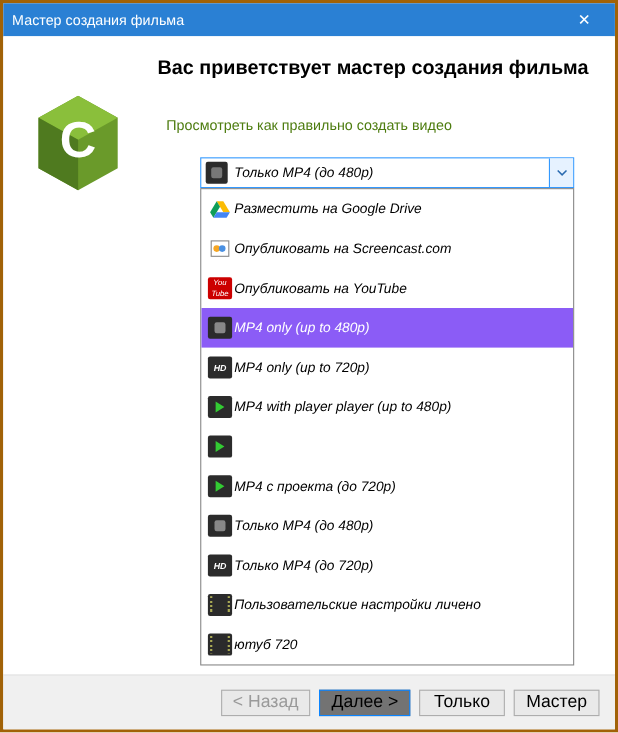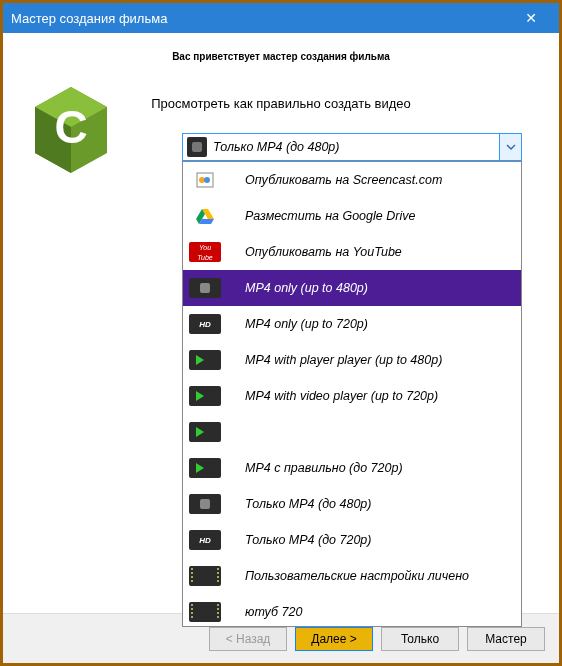--- a/index.html
+++ b/index.html
@@ -2,51 +2,51 @@
 <html><head>
 <meta charset="utf-8">
 <style>
   * { box-sizing: border-box; margin: 0; padding: 0; font-family: "Segoe UI", Tahoma, sans-serif; }
   html, body { width: 562px; height: 666px; overflow: hidden; }
   .window { width: 562px; height: 666px; border: 3px solid #a16207; display: flex; flex-direction: column; background: #fff; }
   .titlebar { height: 30px; background: #2a80d4; color: #fff; display: flex; align-items: center; padding: 0 8px; font-size: 13px; }
   .titlebar .title { flex: 1; }
   .titlebar .close { width: 40px; text-align: center; font-size: 14px; cursor: default; }
   .body { flex: 1; background: #fff; position: relative; padding: 10px 24px 0 24px; }
-  .heading { text-align: center; font-size: 10px; font-weight: bold; color: #000; margin-top: 8px; }
+  .heading { text-align: right; font-size: 18px; font-weight: bold; color: #000; margin-top: 8px; }
   .logo-wrap { position: absolute; left: 28px; top: 54px; }
   .logo-svg { width: 80px; height: 90px; }
-  .link { color: #000000; font-size: 13px; text-align: center; margin-top: 34px; text-decoration: none; display: block; }
+  .link { color: #4d7c0f; font-size: 13px; text-align: center; margin-top: 34px; text-decoration: none; display: block; }
   .combo-area { margin-left: 155px; margin-top: 22px; width: 340px; position: relative; font-style: italic; }
   .combo { width: 340px; height: 28px; border: 1px solid #3399ff; display: flex; align-items: center; background: #fff; }
   .combo .combo-icon { width: 20px; height: 20px; margin: 0 6px 0 4px; background: #2b2b2b; border-radius: 2px; display:flex; align-items:center; justify-content:center; }
   .combo .combo-icon::before { content:""; width:10px; height:10px; background:#777; border-radius:2px; }
   .combo .combo-text { flex: 1; font-size: 12.5px; color: #000; }
   .combo .combo-btn { width: 22px; height: 26px; border-left: 1px solid #3399ff; background: #e6f2ff; display:flex; align-items:center; justify-content:center; }
   .combo .combo-btn svg { width: 10px; height: 6px; }
   .dropdown { position: absolute; top: 28px; left: 0; width: 340px; background: #fff; border: 1px solid #888; max-height: 466px; overflow-y: auto; z-index: 10; }
   .dd-item { height: 36px; display: flex; align-items: center; padding: 0 6px; font-size: 12.5px; color: #000; cursor: default; }
-  .dd-item.selected { background: #4c1d95; color: #fff; align-items: center; }
-  .dd-icon { width: 32px; height: 20px; margin-right: 24px; flex-shrink: 0; display:flex; align-items:center; justify-content:center; border-radius: 2px; }
+  .dd-item.selected { background: #8b5cf6; color: #fff; align-items: center; }
+  .dd-icon { width: 22px; height: 20px; margin-right: 2px; flex-shrink: 0; display:flex; align-items:center; justify-content:center; border-radius: 2px; }
   .ico-dark { background: #2b2b2b; }
   .ico-dark::before { content:""; width:10px; height:10px; background:#888; border-radius:2px; }
   .ico-play { background: #2b2b2b; position:relative; }
   .ico-play::before { content:""; position:absolute; left:7px; top:5px; border-left: 8px solid #3c3; border-top: 5px solid transparent; border-bottom: 5px solid transparent; }
   .ico-hd { background: #2b2b2b; color:#fff; font-size:8px; font-weight:bold; }
   .ico-film { background: #2b2b2b; position:relative; }
   .ico-film::before, .ico-film::after { content:""; position:absolute; top:2px; bottom:2px; width:2px; background: repeating-linear-gradient(#aa5,#aa5 2px,#2b2b2b 2px,#2b2b2b 4px); }
   .ico-film::before { left:2px; } .ico-film::after { right:2px; }
   .ico-sc { background: #fff; }
   .ico-gd { background: transparent; }
   .ico-yt { background: #cc0000; color:#fff; font-size:7px; text-align:center; line-height:10px; display:block; padding-top:1px; }
   .bg-text { position: absolute; right: 28px; top: 166px; width: 120px; font-size: 12.5px; color: #000; line-height: 1.6; text-align: left; white-space: pre-line; }
   .footer { height: 50px; background: #f0f0f0; border-top: 1px solid #ddd; display: flex; align-items: center; justify-content: flex-end; gap: 8px; padding-right: 14px; }
-  .btn { min-width: 78px; height: 24px; font-size: 12px; background: #e9e9e9; border: 1px solid #adadad; padding: 0 10px; cursor: default; }
+  .btn { min-width: 78px; height: 24px; font-size: 16px; background: #e9e9e9; border: 1px solid #adadad; padding: 0 10px; cursor: default; }
   .btn.disabled { color: #9a9a9a; }
-  .btn.default { border: 1px solid #0a84ff; background: #eab308; }
+  .btn.default { border: 1px solid #0a84ff; background: #737373; }
 </style>
 </head>
 <body>
 
 <div class="window">
   <div class="titlebar">
     <span class="title">Мастер создания фильма</span>
     <span class="close">✕</span>
   </div>
 
@@ -86,65 +86,61 @@
         <span class="combo-text">Только MP4 (до 480p)</span>
         <span class="combo-btn">
           <svg viewBox="0 0 10 6">
               <polyline points="1,1 5,5 9,1" fill="none" stroke="#2a6bb0" stroke-width="1.4"></polyline>
             </svg>
         </span>
       </div>
 
       <div class="dropdown" id="dropdown">
           <div class="dd-item">
+            <span class="dd-icon ico-gd">
+              <svg width="20" height="18">
+                <polygon points="7,2 13,2 19,12 13,12" fill="#fbbc04"></polygon>
+                <polygon points="7,2 1,12 4,17 10,7" fill="#0f9d58"></polygon>
+                <polygon points="4,17 16,17 19,12 7,12" fill="#4285f4"></polygon>
+              </svg>
+            </span>
+            <span>Разместить на Google Drive</span>
+          </div>
+          <div class="dd-item">
             <span class="dd-icon ico-sc">
               <svg width="20" height="18">
                 <rect x="2" y="2" width="16" height="14" fill="#fff" stroke="#888"></rect>
                 <circle cx="7" cy="9" r="3" fill="#f6a623"></circle>
                 <circle cx="12" cy="9" r="3" fill="#4a90e2"></circle>
               </svg>
             </span>
             <span>Опубликовать на Screencast.com</span>
-          </div>
-          <div class="dd-item">
-            <span class="dd-icon ico-gd">
-              <svg width="20" height="18">
-                <polygon points="7,2 13,2 19,12 13,12" fill="#fbbc04"></polygon>
-                <polygon points="7,2 1,12 4,17 10,7" fill="#0f9d58"></polygon>
-                <polygon points="4,17 16,17 19,12 7,12" fill="#4285f4"></polygon>
-              </svg>
-            </span>
-            <span>Разместить на Google Drive</span>
           </div>
           <div class="dd-item">
             <span class="dd-icon ico-yt">You<br>Tube</span>
             <span>Опубликовать на YouTube</span>
           </div>
           <div class="dd-item selected">
             <span class="dd-icon ico-dark"></span>
             <span>MP4 only (up to 480p)</span>
           </div>
           <div class="dd-item">
             <span class="dd-icon ico-hd">HD</span>
             <span>MP4 only (up to 720p)</span>
           </div>
           <div class="dd-item">
             <span class="dd-icon ico-play"></span>
             <span>MP4 with player player (up to 480p)</span>
           </div>
           <div class="dd-item">
             <span class="dd-icon ico-play"></span>
-            <span>MP4 with video player (up to 720p)</span>
           </div>
           <div class="dd-item">
             <span class="dd-icon ico-play"></span>
-          </div>
-          <div class="dd-item">
-            <span class="dd-icon ico-play"></span>
-            <span>MP4 с правильно (до 720p)</span>
+            <span>MP4 с проекта (до 720p)</span>
           </div>
           <div class="dd-item">
             <span class="dd-icon ico-dark"></span>
             <span>Только MP4 (до 480p)</span>
           </div>
           <div class="dd-item">
             <span class="dd-icon ico-hd">HD</span>
             <span>Только MP4 (до 720p)</span>
           </div>
           <div class="dd-item">

